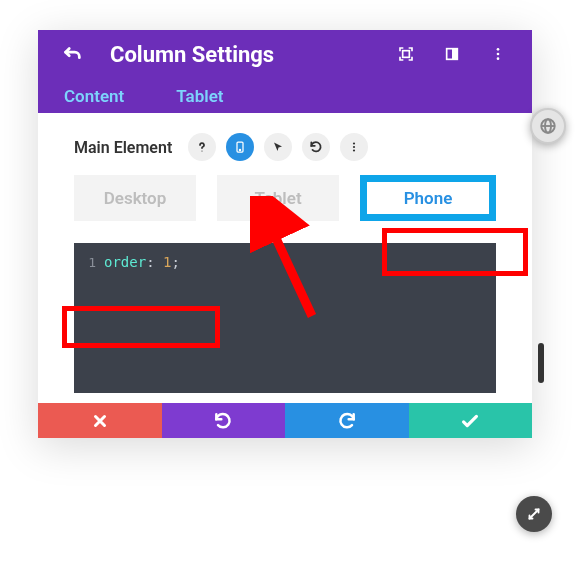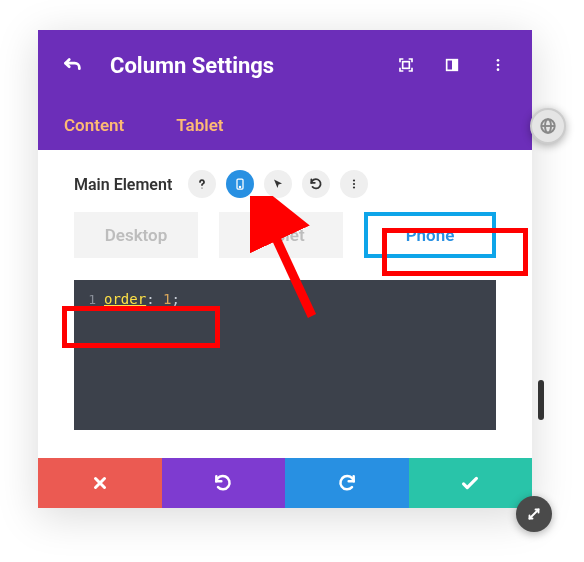--- a/index.html
+++ b/index.html
@@ -9,21 +9,21 @@
     width: 584px;
     height: 562px;
     position: relative;
     overflow: hidden;
   }
   .modal {
     position: absolute;
     left: 38px;
     top: 30px;
     width: 494px;
-    height: 478px;
+    height: 408px;
     background: #fff;
     box-shadow: 0 8px 40px rgba(0,0,0,0.15);
     display: flex;
     flex-direction: column;
   }
   
   .header {
     background: #6C2EB9;
     color: #fff;
     height: 70px;
@@ -52,21 +52,21 @@
     background: #6C2EB9;
     display: flex;
     height: 50px;
   }
   .tab {
     flex: 0 0 auto;
     padding: 0 26px;
     display: flex;
     align-items: center;
     justify-content: center;
-    color: #fdba74;
+    color: #7dd3fc;
     font-size: 17px;
     font-weight: 600;
     cursor: pointer;
   }
   .tab.active {
     background: #7E3BD0;
   }
   .tabfiller { flex: 1; background: #6C2EB9; }
   
   .content {
@@ -116,21 +116,21 @@
     font-size: 17px;
     font-weight: 600;
     color: #bdbdbd;
     background: #f3f3f3;
     cursor: pointer;
   }
   .device-tab + .device-tab { margin-left: 4px; }
   .device-tab.active {
     background: #fff;
     color: #2890E2;
-    border: 4px solid #0ea5e9;
+    border: 7px solid #0ea5e9;
   }
   
   .code-editor {
     background: #3c414b;
     height: 150px;
     position: relative;
     font-family: "Menlo", "Consolas", monospace;
     font-size: 14px;
     padding: 8px 0;
   }
@@ -139,21 +139,21 @@
     align-items: center;
     height: 22px;
   }
   .ln {
     width: 30px;
     text-align: right;
     color: #8a8f99;
     padding-right: 8px;
     font-size: 13px;
   }
-  .code-text .kw { color: #fde047; text-decoration: underline; }
+  .code-text .kw { color: #5eead4; }
   .code-text .num { color: #D9A65B; }
   .code-text .punc { color: #c8cdd6; }
   .scroll-indicator {
     position: absolute;
     right: -12px;
     top: 230px;
     width: 6px;
     height: 40px;
     background: #333;
     border-radius: 3px;

